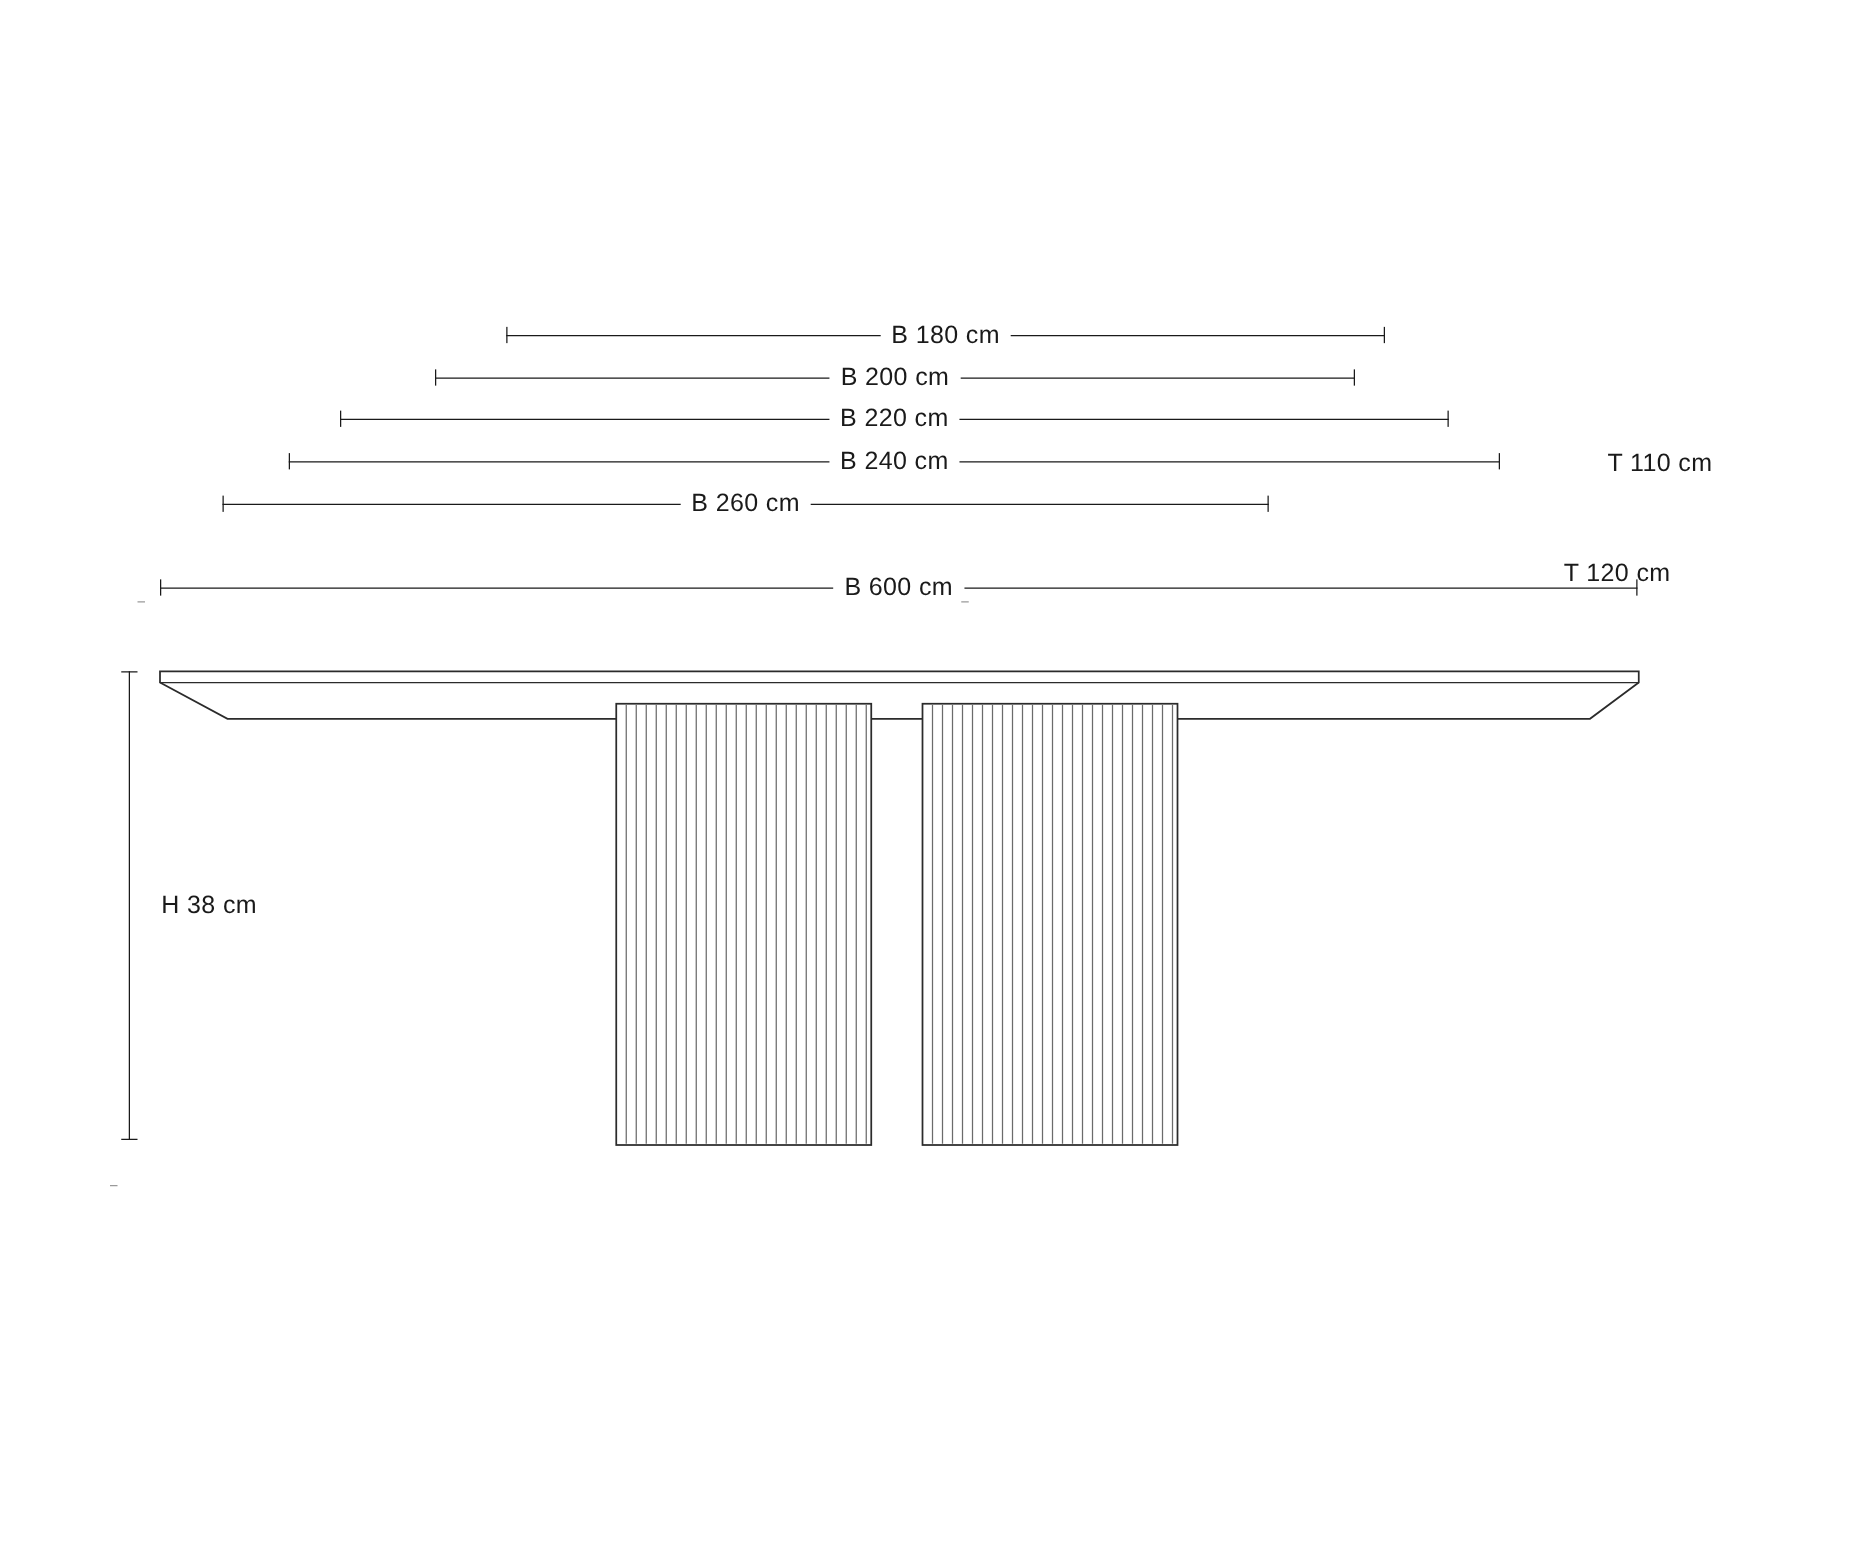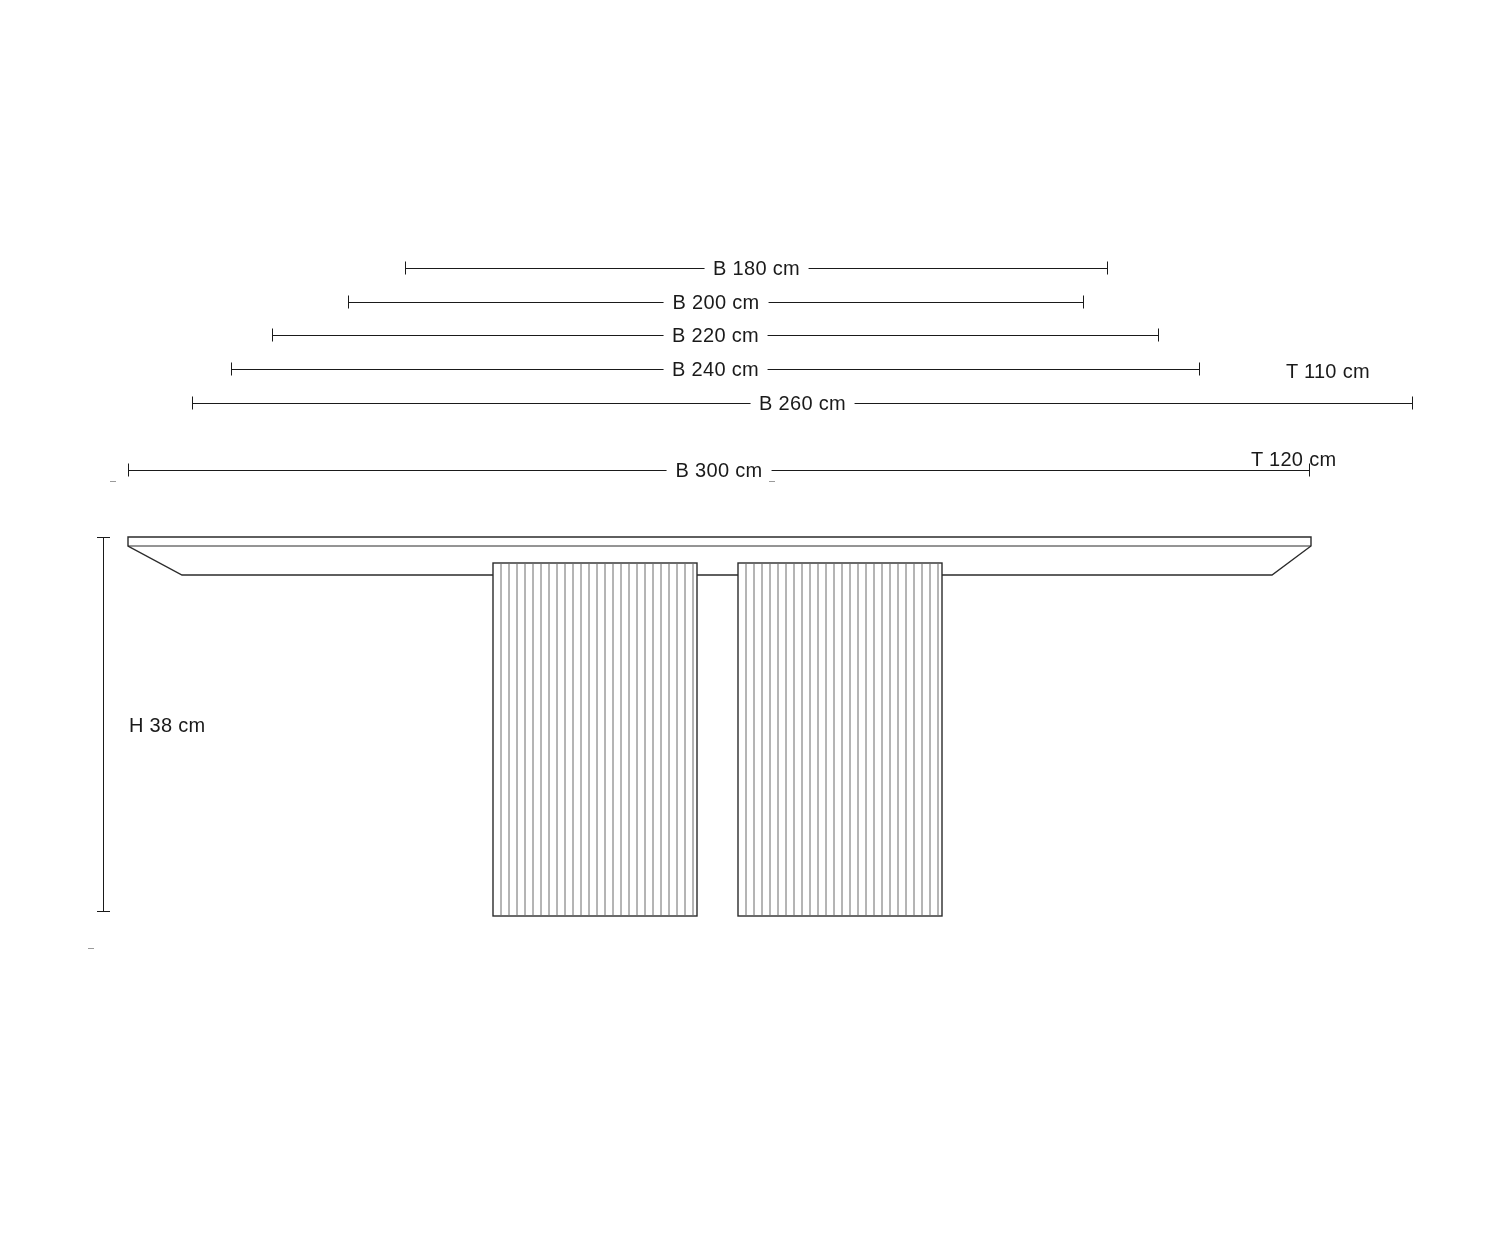--- a/index.html
+++ b/index.html
@@ -141,34 +141,34 @@
   </div>
 
   <div class="dim-row" style="left:231px; width:969px; top:357px;">
     <div class="dim-line">
       <span class="tick left"></span>
       <span class="tick right"></span>
       <span class="dim-label">B 240 cm</span>
     </div>
   </div>
 
-  <div class="dim-row" style="left:192px; width:1221px; top:391px;">
+  <div class="dim-row" style="left:178px; width:837px; top:391px;">
     <div class="dim-line">
       <span class="tick left"></span>
       <span class="tick right"></span>
       <span class="dim-label">B 260 cm</span>
     </div>
   </div>
 
 
   <div class="dim-row" style="left:128px; width:1182px; top:458px;">
     <div class="dim-line">
       <span class="tick left"></span>
       <span class="tick right"></span>
-      <span class="dim-label">B 300 cm</span>
+      <span class="dim-label">B 600 cm</span>
     </div>
   </div>
 
   <div class="side-label" style="left:1286px; top:312px;margin-top:48px;">T 110 cm</div>
   <div class="side-label" style="left:1251px; top:423px;margin-top:25px;">T 120 cm</div>
 
   <div class="height-dim" style="left:103px; top:537px; height:375px; width:1px;">
     <span class="vline"></span>
     <span class="cap top"></span>
     <span class="cap bottom"></span>

